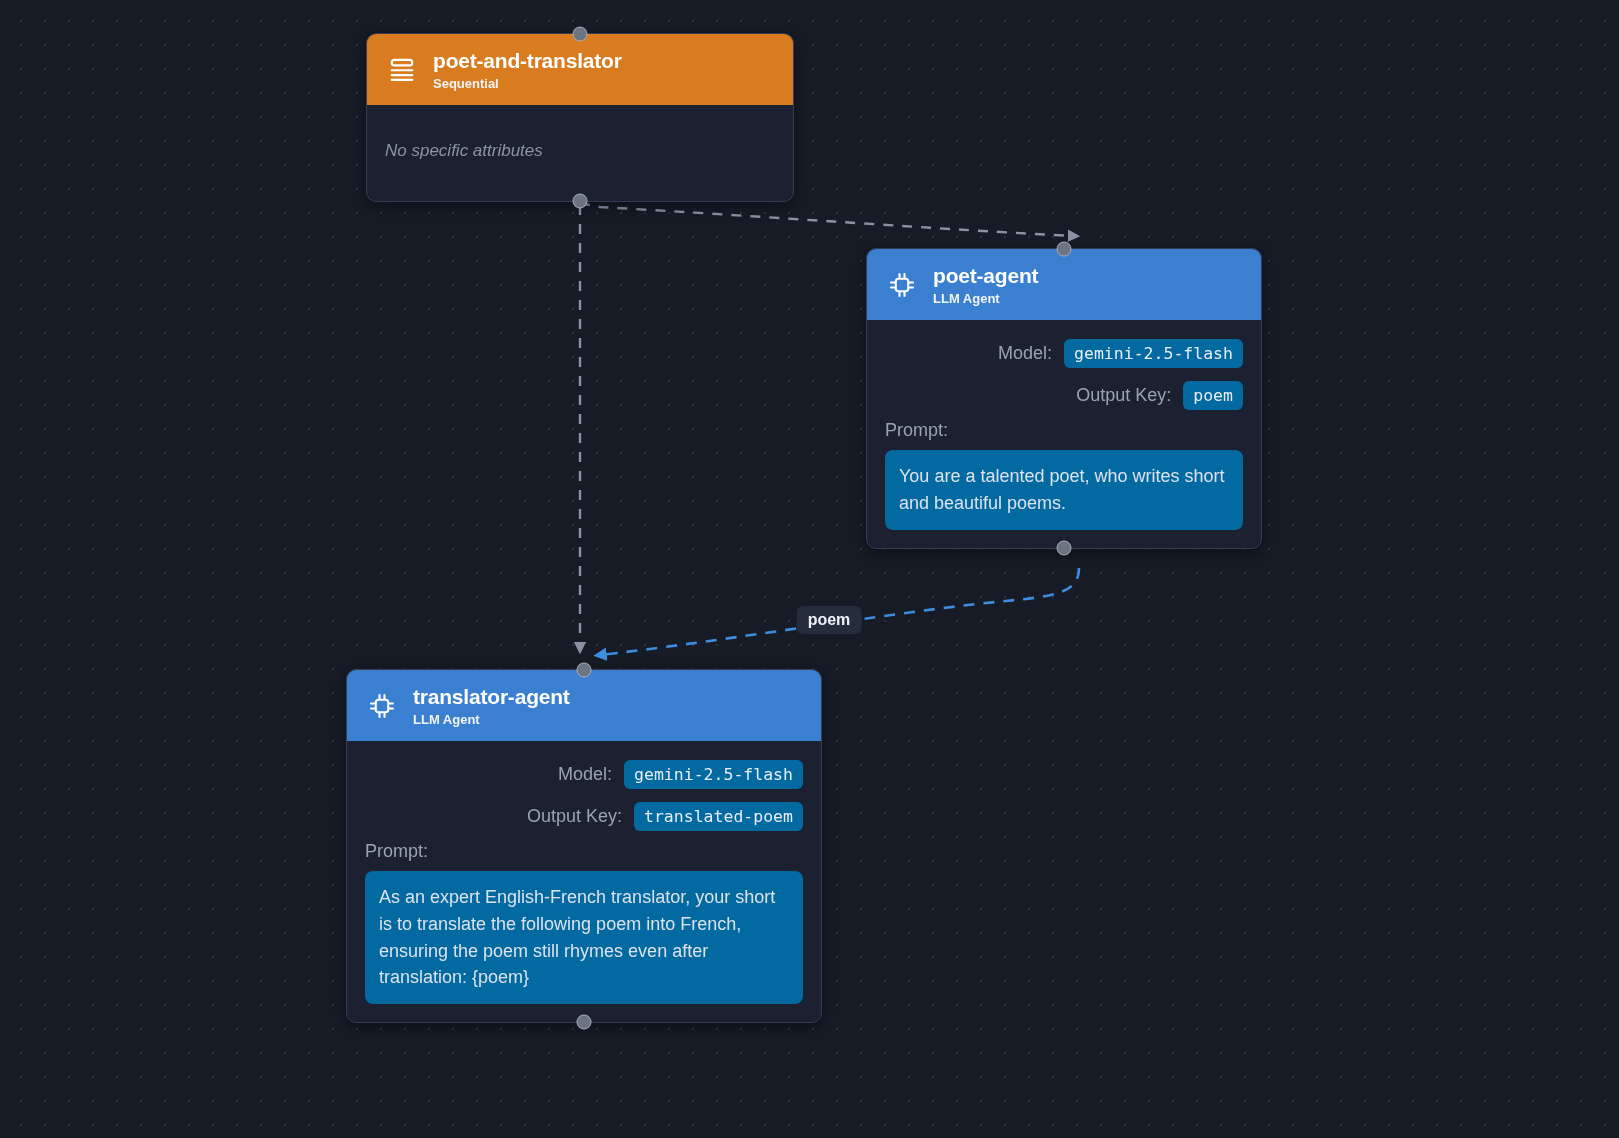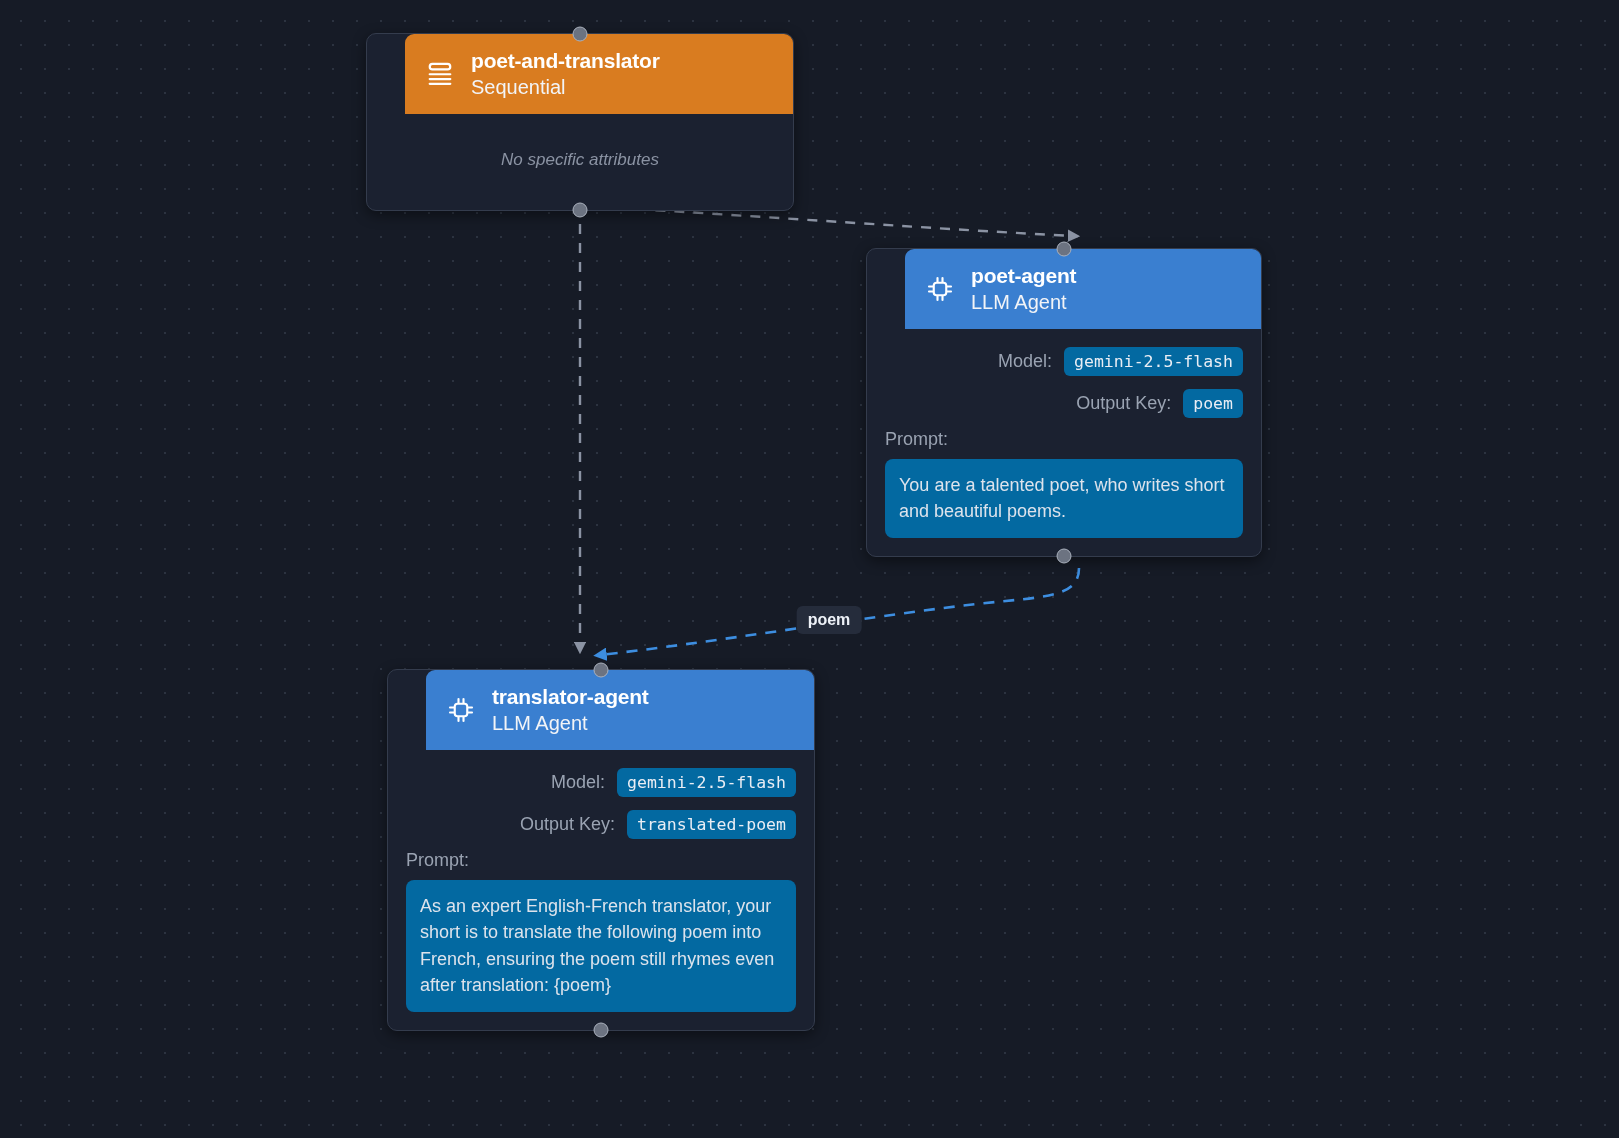--- a/index.html
+++ b/index.html
@@ -39,49 +39,47 @@
     background: #1b2130;
     border: 1px solid #343c4d;
     box-shadow: 0 4px 14px rgba(0,0,0,0.45);
   }
   .node-header {
     display: flex;
     align-items: center;
     gap: 14px;
     padding: 15px 18px 14px 18px;
     border-radius: 9px 9px 0 0;
-    margin-left: 38px;
   }
   .node-header.seq   { background: #d97c20; }
   .node-header.llm   { background: #3a7fd0; }
 
   .node-header .hicon {
     width: 34px; height: 34px;
     flex: 0 0 34px;
     display: flex; align-items: center; justify-content: center;
     color: #ffffff;
   }
   .node-header .htext { display: flex; flex-direction: column; line-height: 1.16; }
   .node-title {
     font-size: 21px;
     font-weight: 700;
     color: #ffffff;
     letter-spacing: -0.2px;
   }
   .node-subtitle {
-    font-size: 20px;
-    font-weight: 400;
+    font-size: 13px;
+    font-weight: 700;
     color: #f2f4f7;
     margin-top: 3px;
   }
 
   .node-body { padding: 16px 18px 18px 18px; }
 
   .empty-attrs {
-    text-align: center;
     color: #8b93a3;
     font-style: italic;
     font-size: 17px;
     padding: 20px 0 22px 0;
   }
 
   .attr-row {
     display: flex;
     align-items: center;
     justify-content: flex-end;
@@ -141,21 +139,21 @@
     font-size: 16px;
     font-weight: 700;
     padding: 5px 11px;
     border-radius: 6px;
     transform: translate(-50%, -50%);
   }
 
   
   #node-sequential { left: 366px; top: 33px; width: 428px; }
   #node-poet       { left: 866px; top: 248px; width: 396px; }
-  #node-translator { left: 387px; top: 669px; width: 428px; }
+  #node-translator { left: 346px; top: 669px; width: 476px; }
 </style>
 </head>
 <body>
 
 <div id="canvas">
 
   <svg id="edge-layer" viewBox="0 0 1619 1138" width="1619" height="1138">
     <defs>
       <marker id="arrow-gray" viewBox="0 0 10 10" refX="5" refY="5" markerWidth="5.2" markerHeight="5.2" orient="auto-start-reverse">
         <path d="M 0 0 L 10 5 L 0 10 z" fill="#8b93a3"></path>

